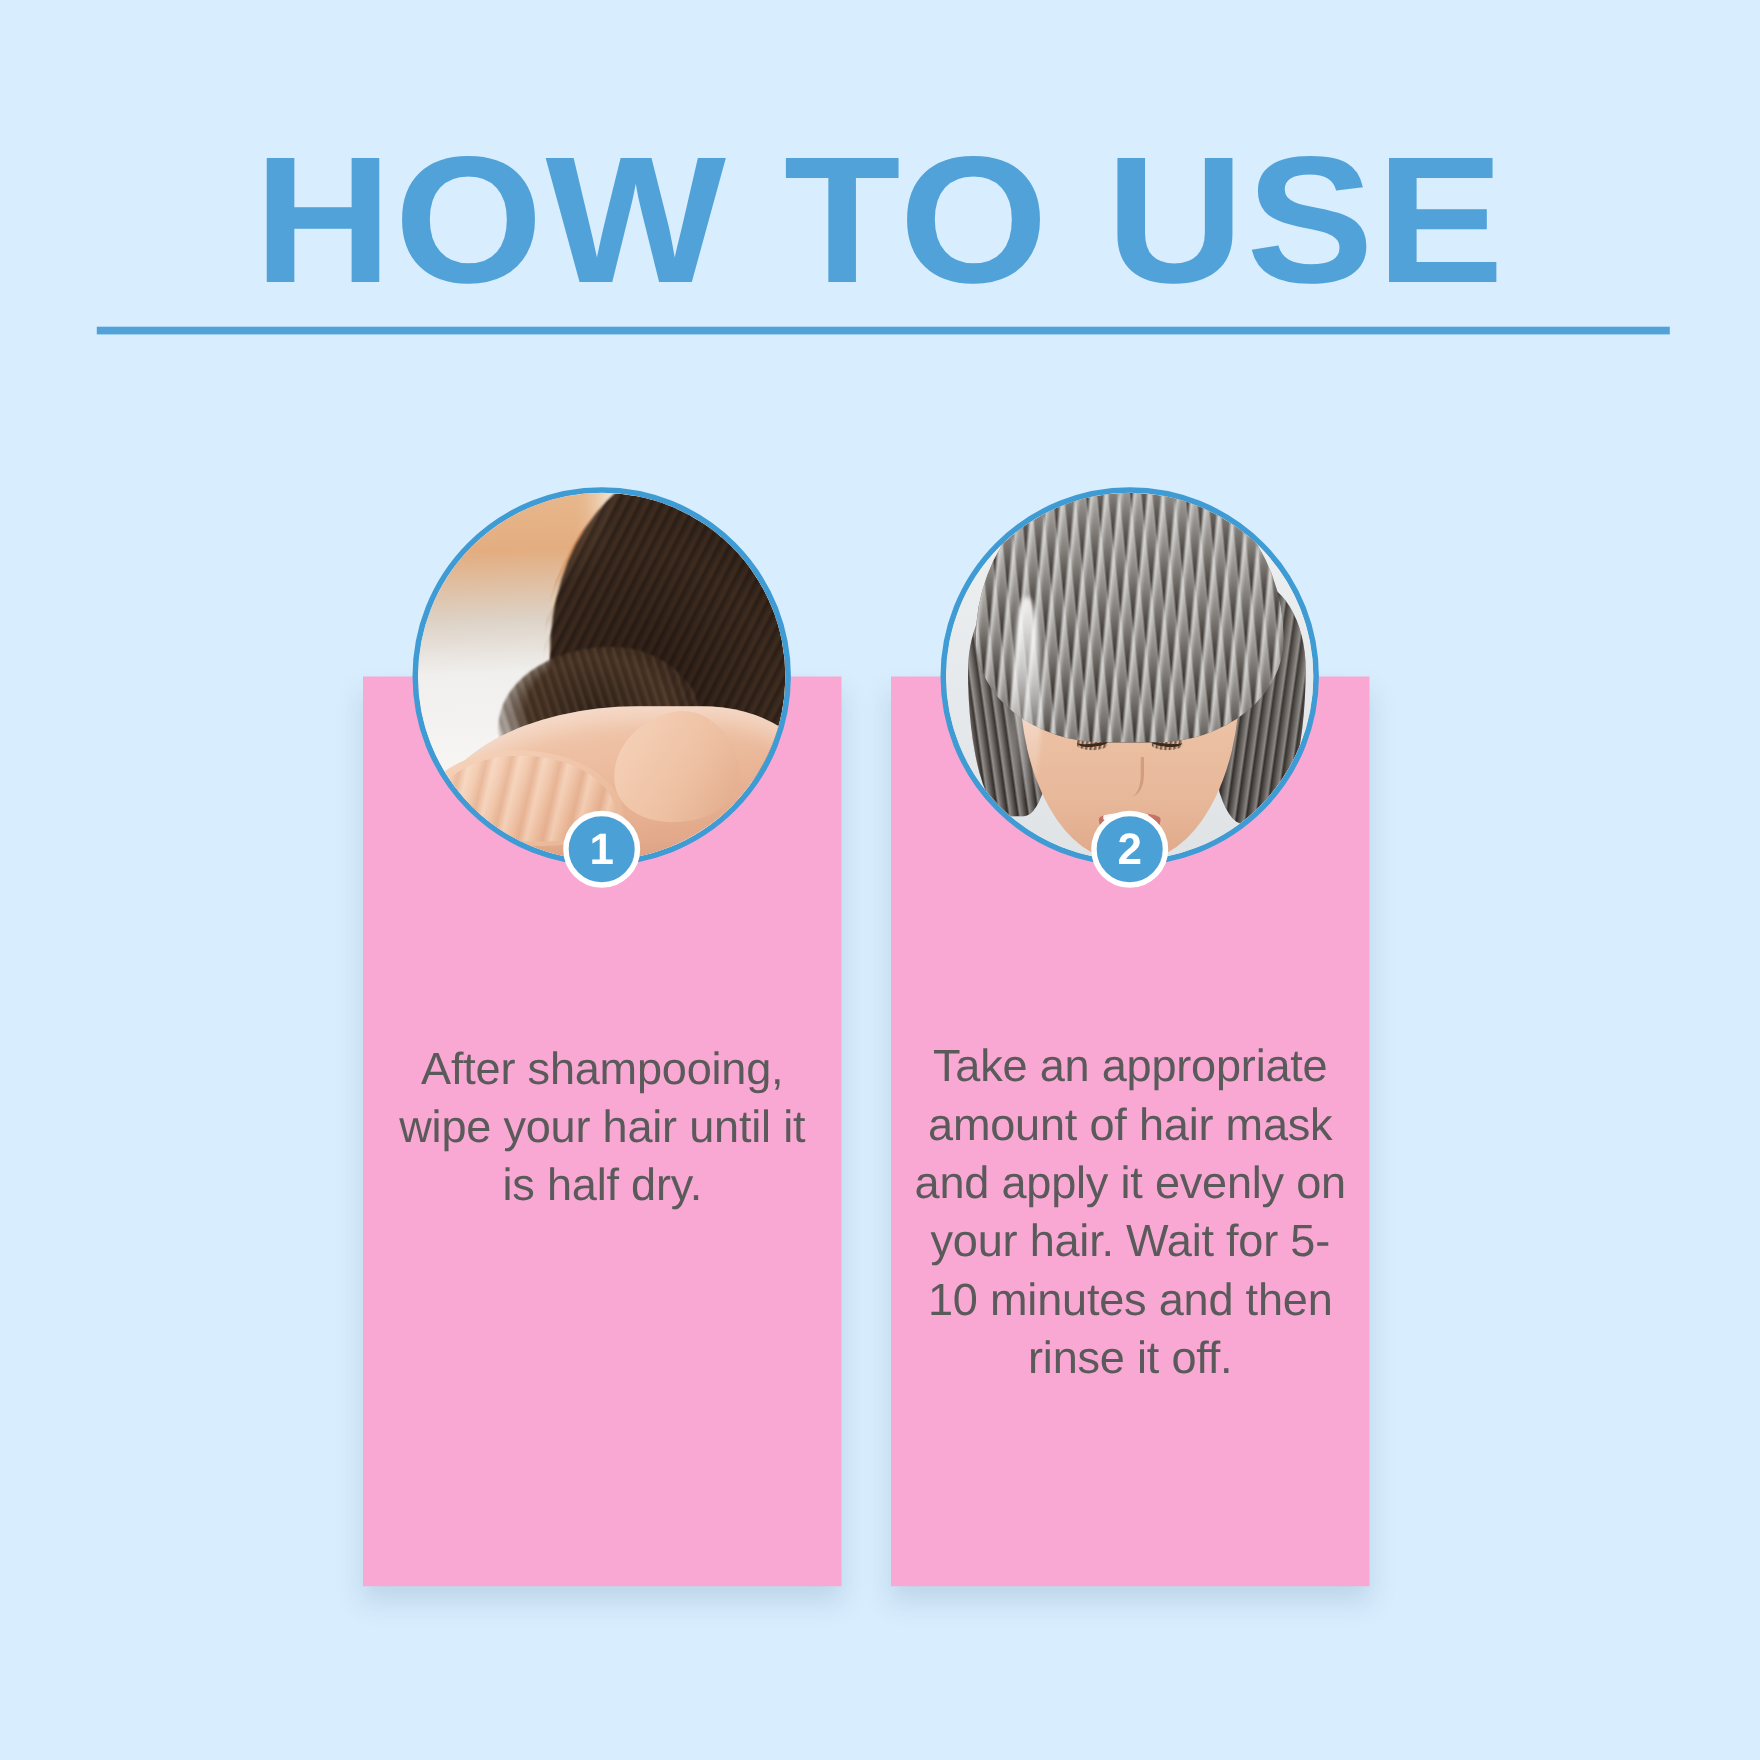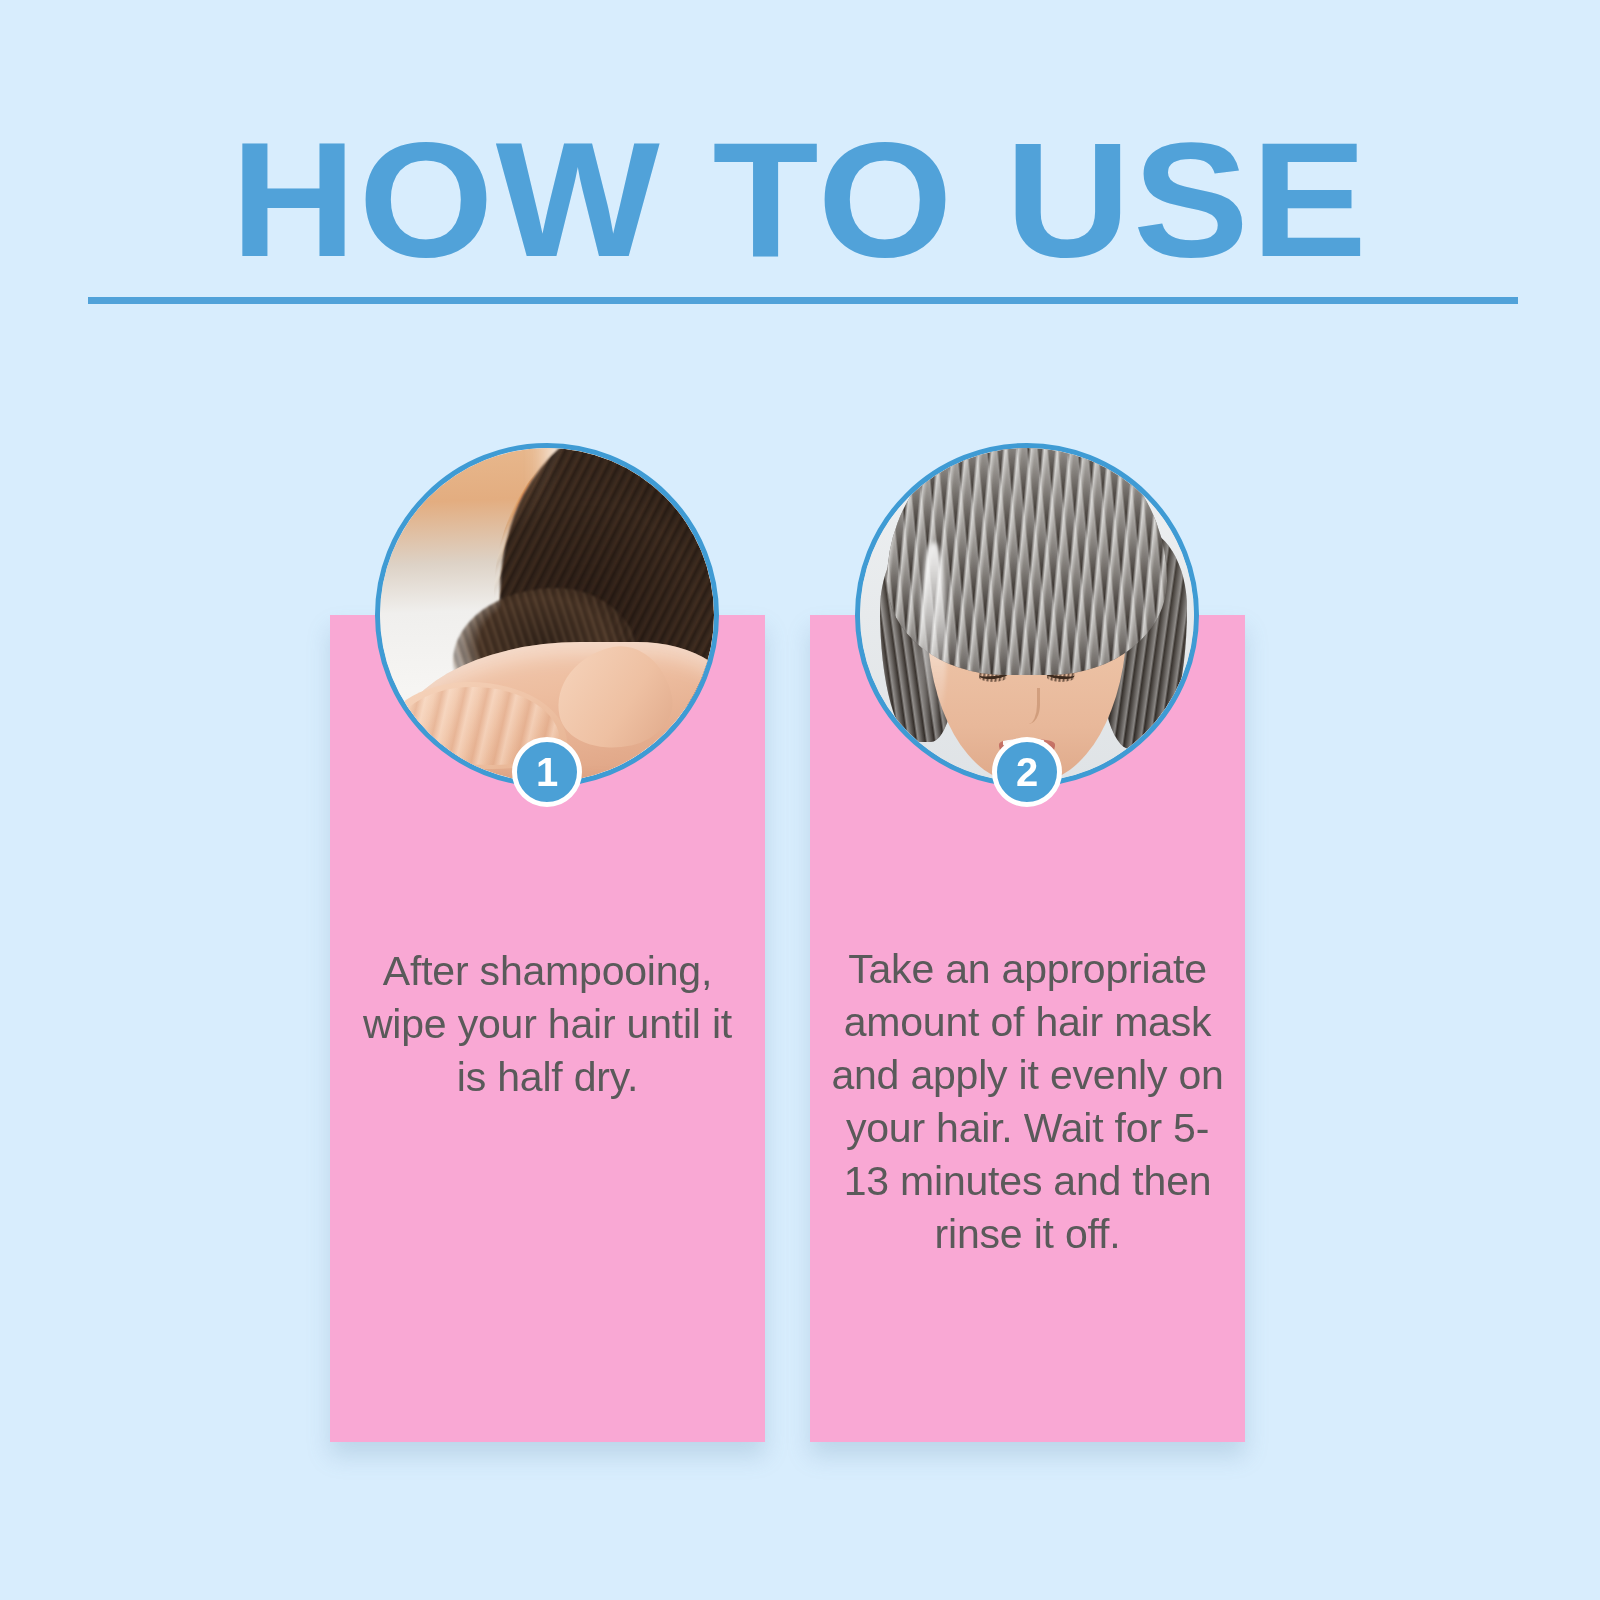--- a/index.html
+++ b/index.html
@@ -420,21 +420,21 @@
         <div class="img1-fingers"></div>
         <div class="img1-thumb"></div>
       </div>
     </div>
 
     <div class="step-badge">1</div>
   </div>
 
   <div class="step step-2">
     <div class="card">
-      <div class="card-body">Take an appropriate amount of hair mask and apply it evenly on your hair. Wait for 5-13 minutes and then rinse it off.</div>
+      <div class="card-body">Take an appropriate amount of hair mask and apply it evenly on your hair. Wait for 5-10 minutes and then rinse it off.</div>
     </div>
 
     <div class="photo-ring">
       <div class="photo-inner">
         <div class="img2-bg"></div>
         <div class="img2-sidehair-l"></div>
         <div class="img2-sidehair-r"></div>
         <div class="img2-face">
           <div class="img2-brow-l"></div>
           <div class="img2-brow-r"></div>

